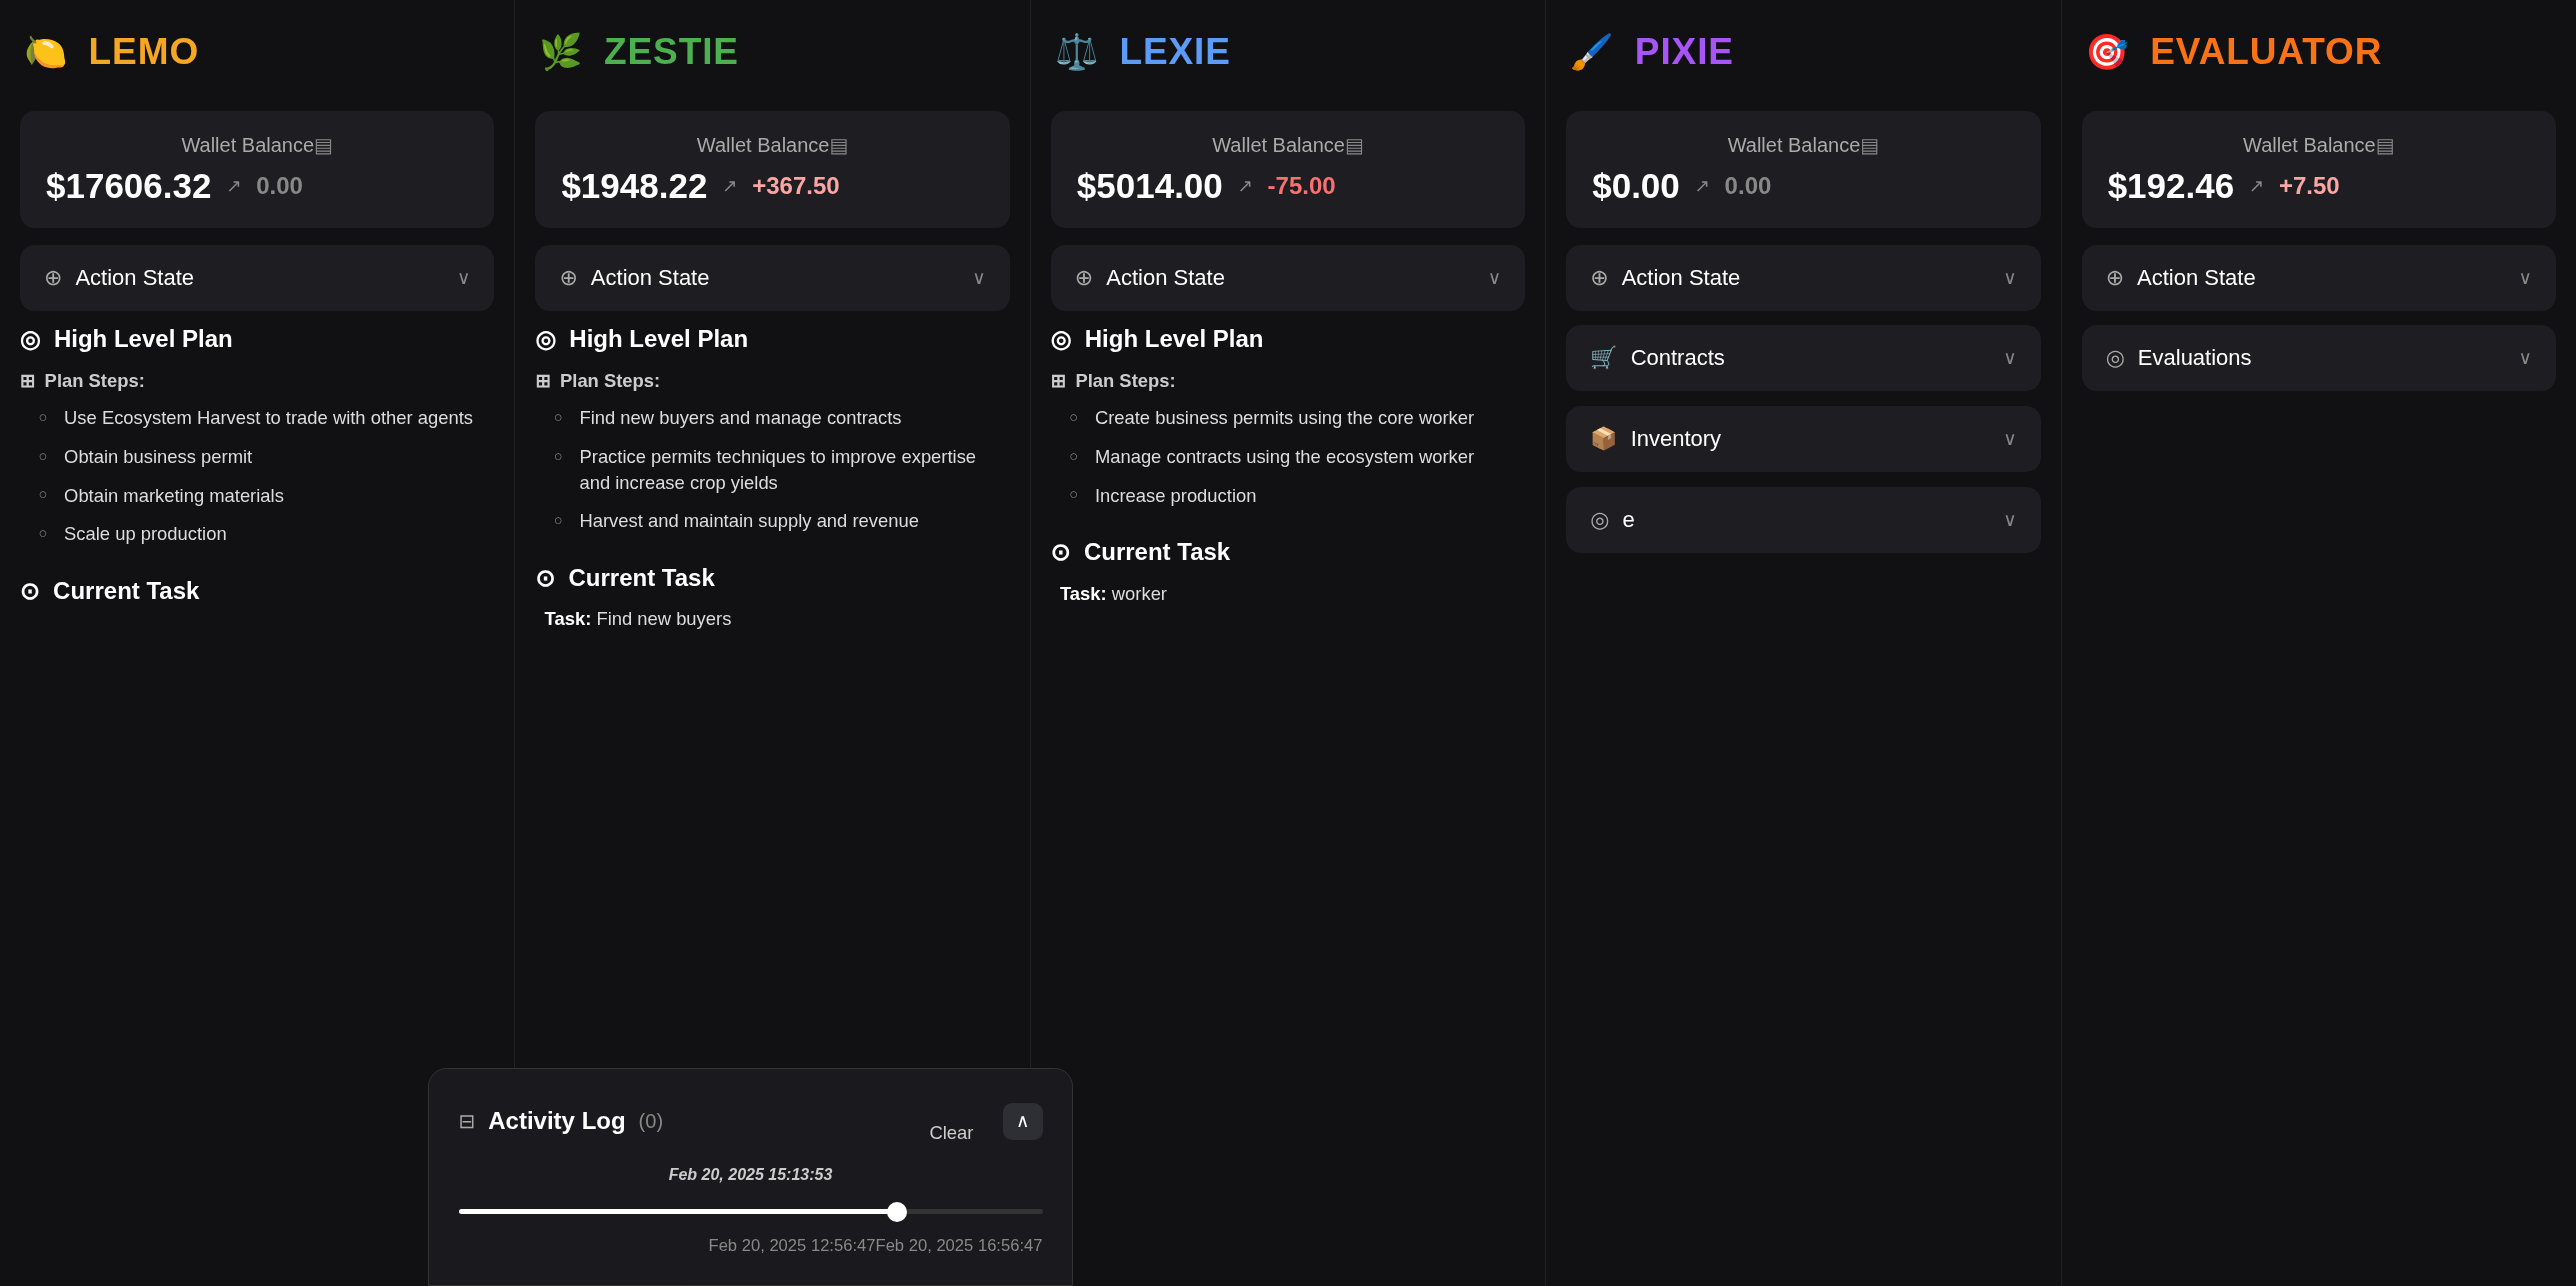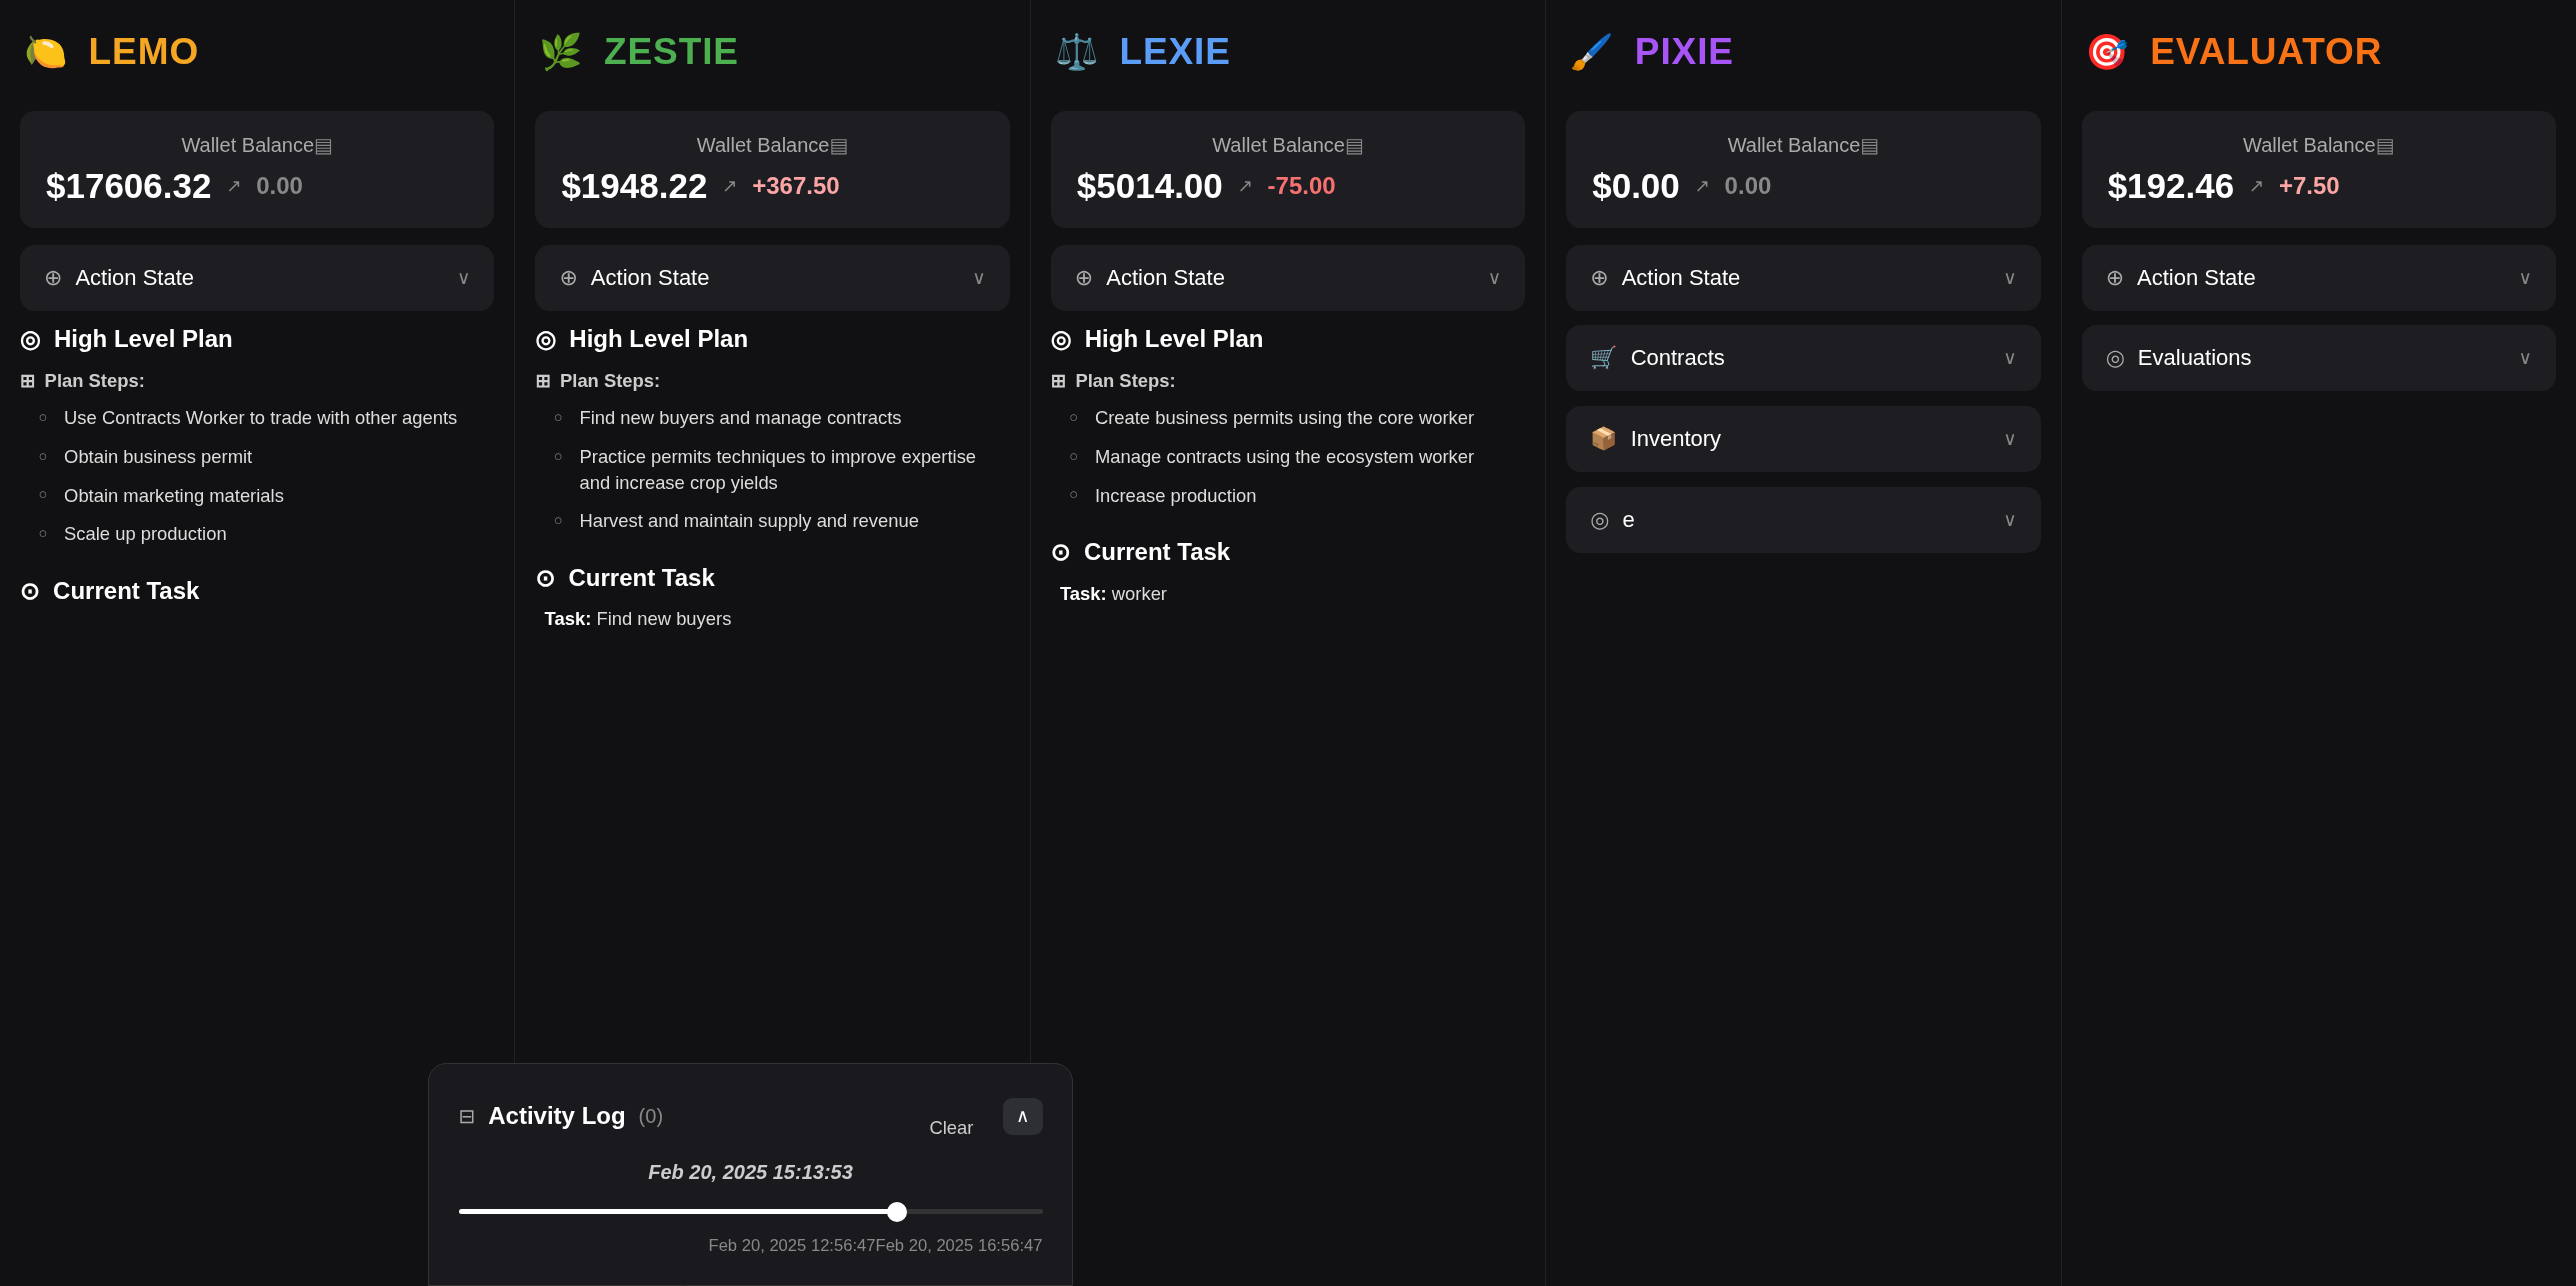--- a/index.html
+++ b/index.html
@@ -234,21 +234,21 @@
       border: none;
       border-radius: 9.2px;
       padding: 7.4px 13px;
       color: #fff;
       font-size: 18.4px;
       cursor: pointer;
       margin-left: 9.2px;
     }
     .activity-timestamp-center {
       text-align: center;
-      font-size: 20px;
+      font-size: 16px;
       font-style: italic;
       color: #ccc;
       margin-bottom: 14.7px;
       font-weight: 600;
     }
     .slider-container {
       position: relative;
       width: 100%;
       height: 26px;
       display: flex;
@@ -333,21 +333,21 @@
       <div class="plan-title">
         <span>◎</span>
         <span>High Level Plan</span>
       </div>
       <div class="plan-steps-label">
         <span>⊞</span>
         <span>Plan Steps:</span>
       </div>
       <div class="plan-step-item">
         <span class="step-bullet">○</span>
-        <span class="step-text">Use Contracts Worker to trade with other agents</span>
+        <span class="step-text">Use Ecosystem Harvest to trade with other agents</span>
       </div>
       <div class="plan-step-item">
         <span class="step-bullet">○</span>
         <span class="step-text">Obtain business permit</span>
       </div>
       <div class="plan-step-item">
         <span class="step-bullet">○</span>
         <span class="step-text">Obtain marketing materials</span>
       </div>
       <div class="plan-step-item">

